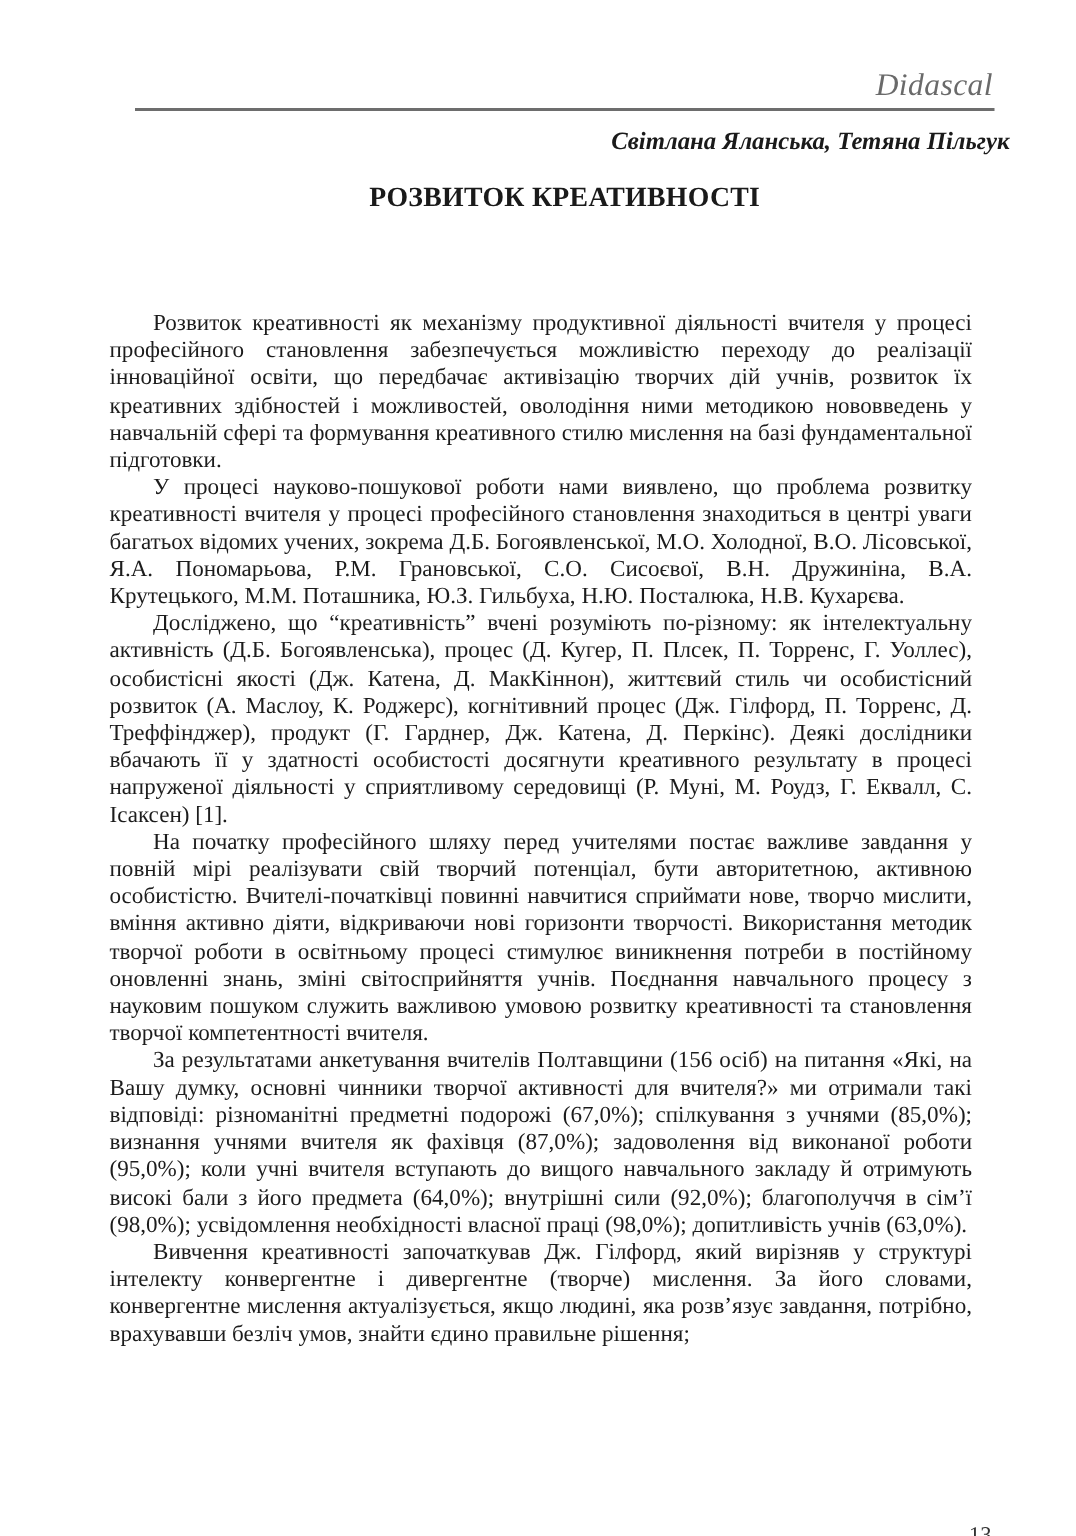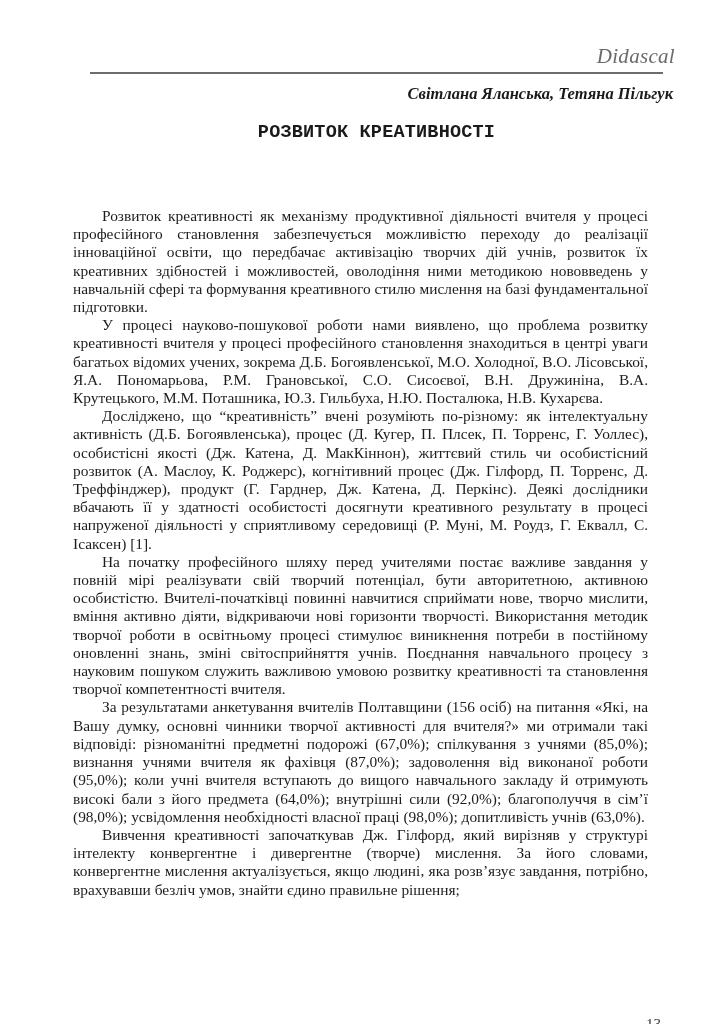--- a/index.html
+++ b/index.html
@@ -10,21 +10,21 @@
     body {
       width: 717px;
       height: 1024px;
       position: relative;
       overflow: hidden;
       font-family: "DejaVu Serif", serif;
       color: #1a1a1a;
     }
     .journal-name {
       position: absolute;
-      right: 42px;
+      right: 55px;
       top: 44px;
       font-family: "Liberation Serif", serif;
       font-style: italic;
       font-size: 21px;
       color: #6a6a6a;
       letter-spacing: 0.3px;
     }
     .header-rule {
       position: absolute;
       left: 90px;
@@ -42,21 +42,21 @@
       font-weight: bold;
       font-size: 16.5px;
       color: #1a1a1a;
     }
     .title {
       position: absolute;
       left: 90px;
       width: 573px;
       top: 121px;
       text-align: center;
-      font-family: Liberation Mono, monospace;
+      font-family: Liberation Serif, serif;
       font-weight: bold;
       font-size: 18.5px;
       line-height: 23px;
       color: #1a1a1a;
       letter-spacing: 0.2px;
     }
     .title div { white-space: nowrap; }
     .body-text {
       position: absolute;
       left: 73px;

